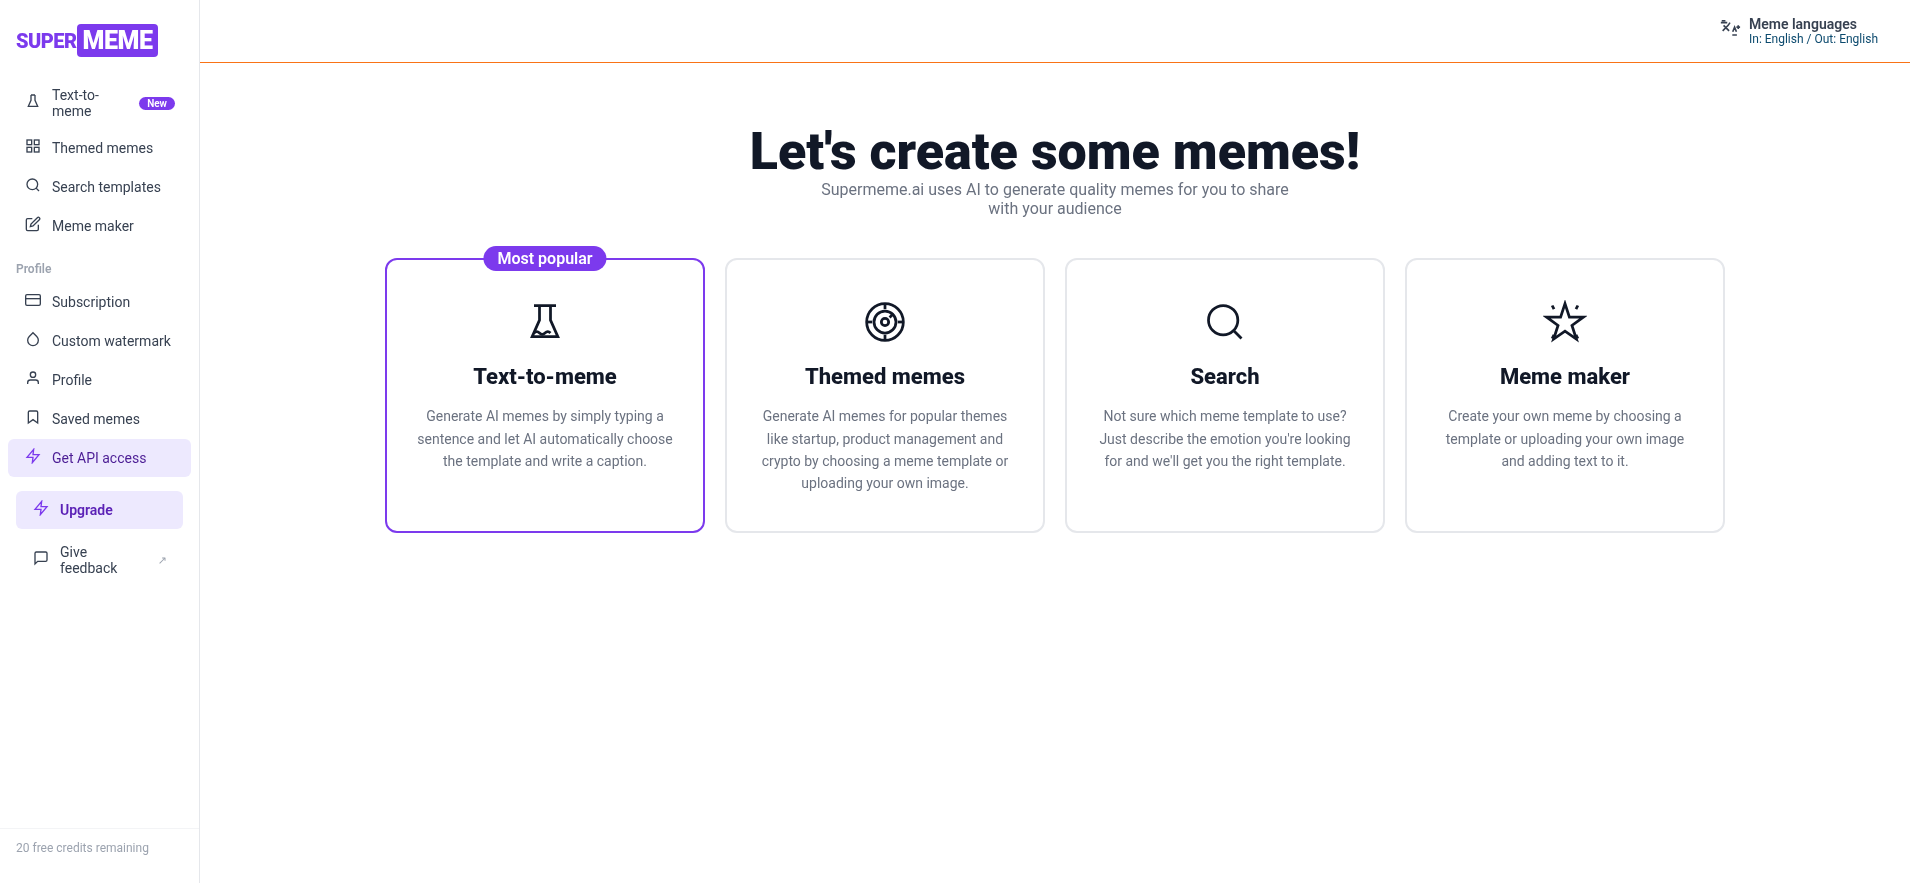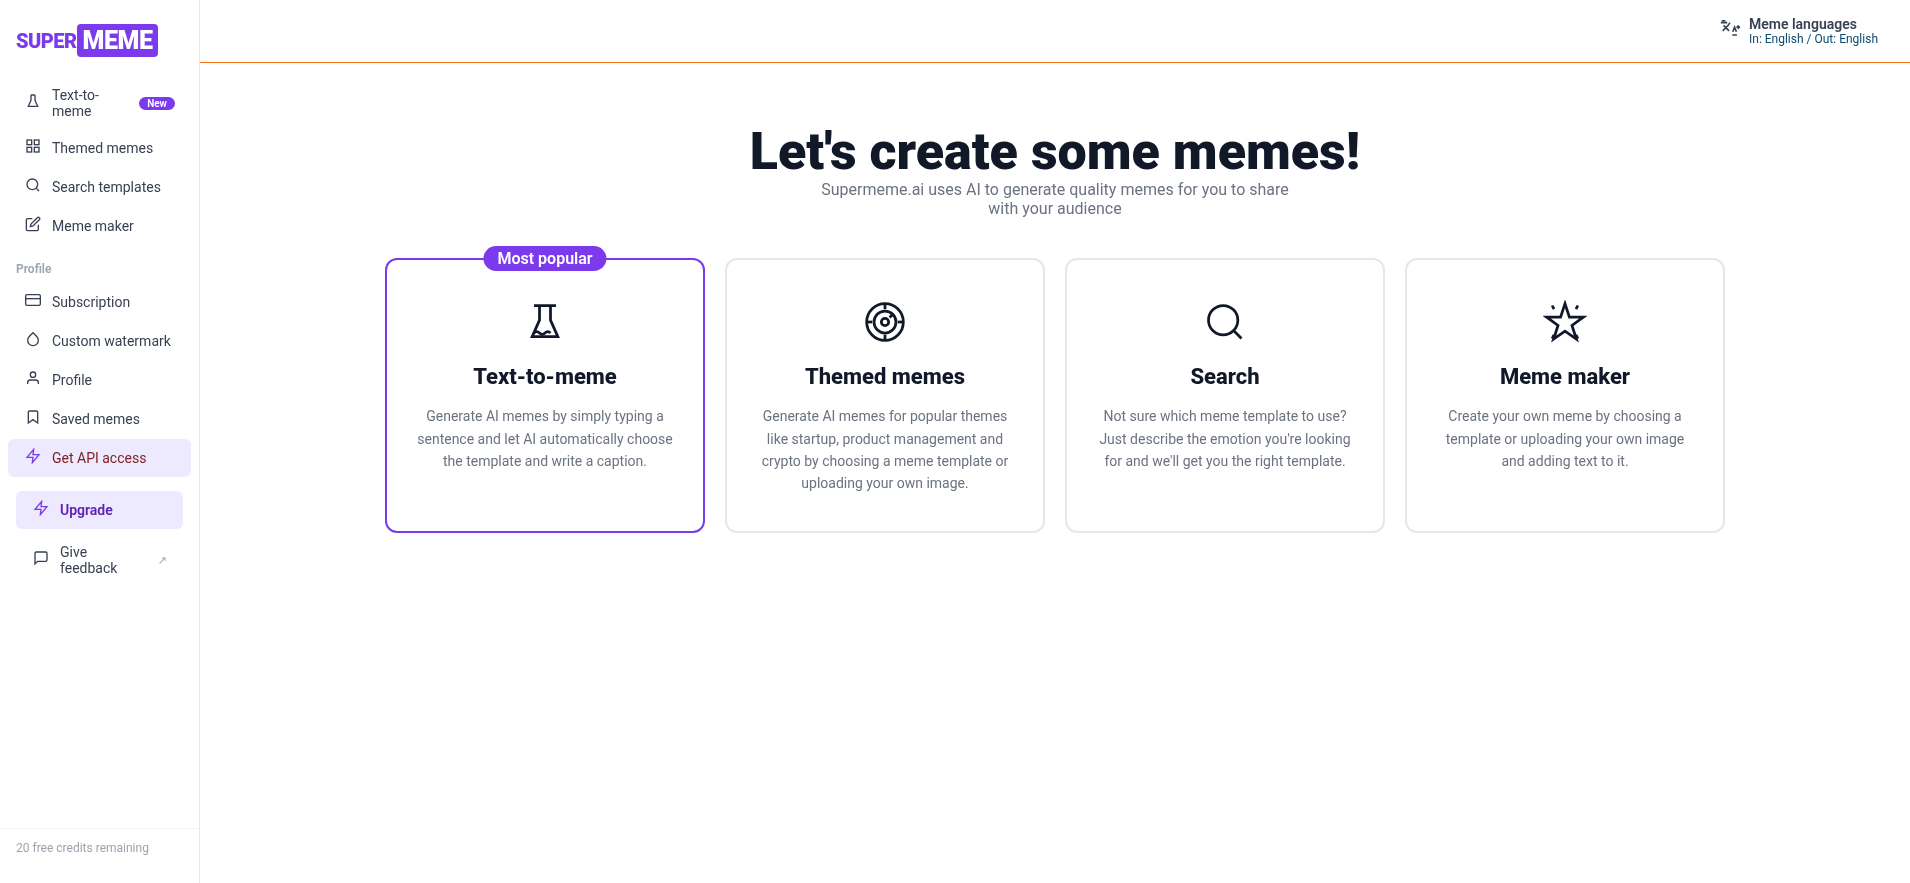--- a/index.html
+++ b/index.html
@@ -41,21 +41,21 @@
       align-items: center;
       gap: 10px;
       padding: 9px 16px;
       cursor: pointer;
       font-size: 14px;
       color: #374151;
       border-radius: 6px;
       margin: 1px 8px;
       transition: background 0.15s;
     }
-    .nav-item.active { background: #ede9fe; color: #7f1d1d; }
+    .nav-item.active { background: #ede9fe; color: #4c1d95; }
     .nav-item .icon { font-size: 16px; width: 18px; text-align: center; flex-shrink: 0; }
     .nav-badge {
       background: #7c3aed;
       color: #fff;
       font-size: 10px;
       padding: 1px 8px;
       border-radius: 99px;
       margin-left: 4px;
       font-weight: 600;
     }

